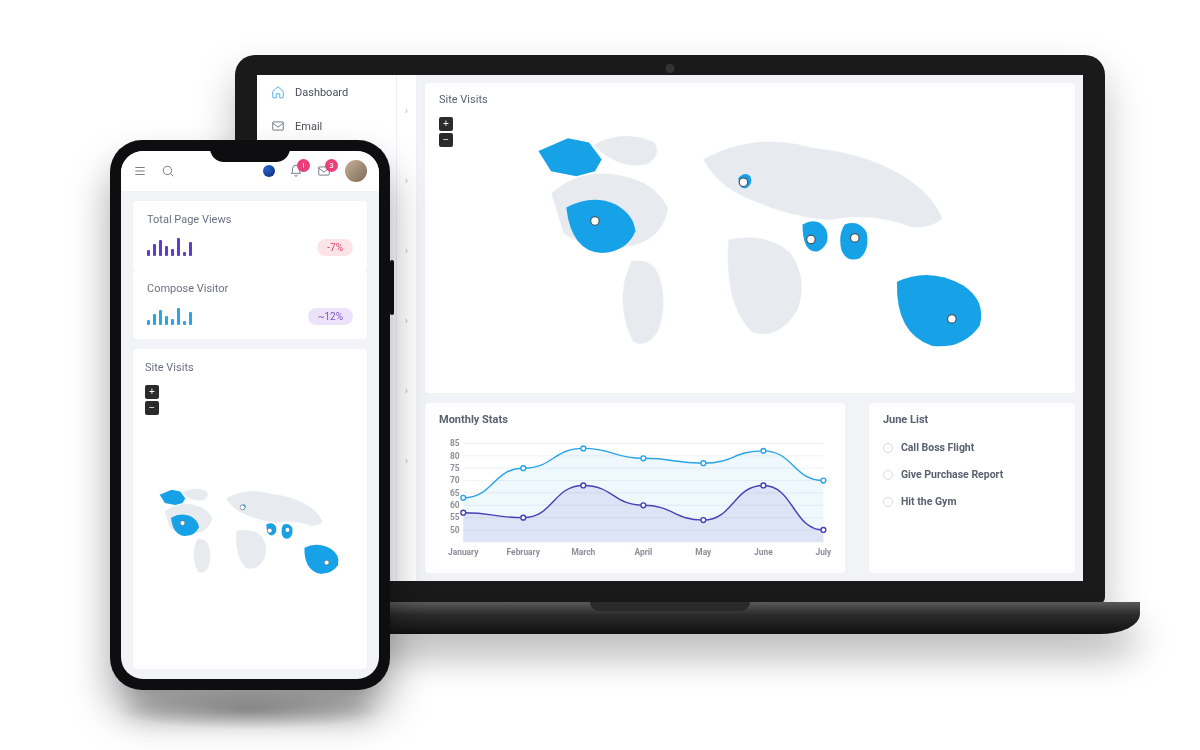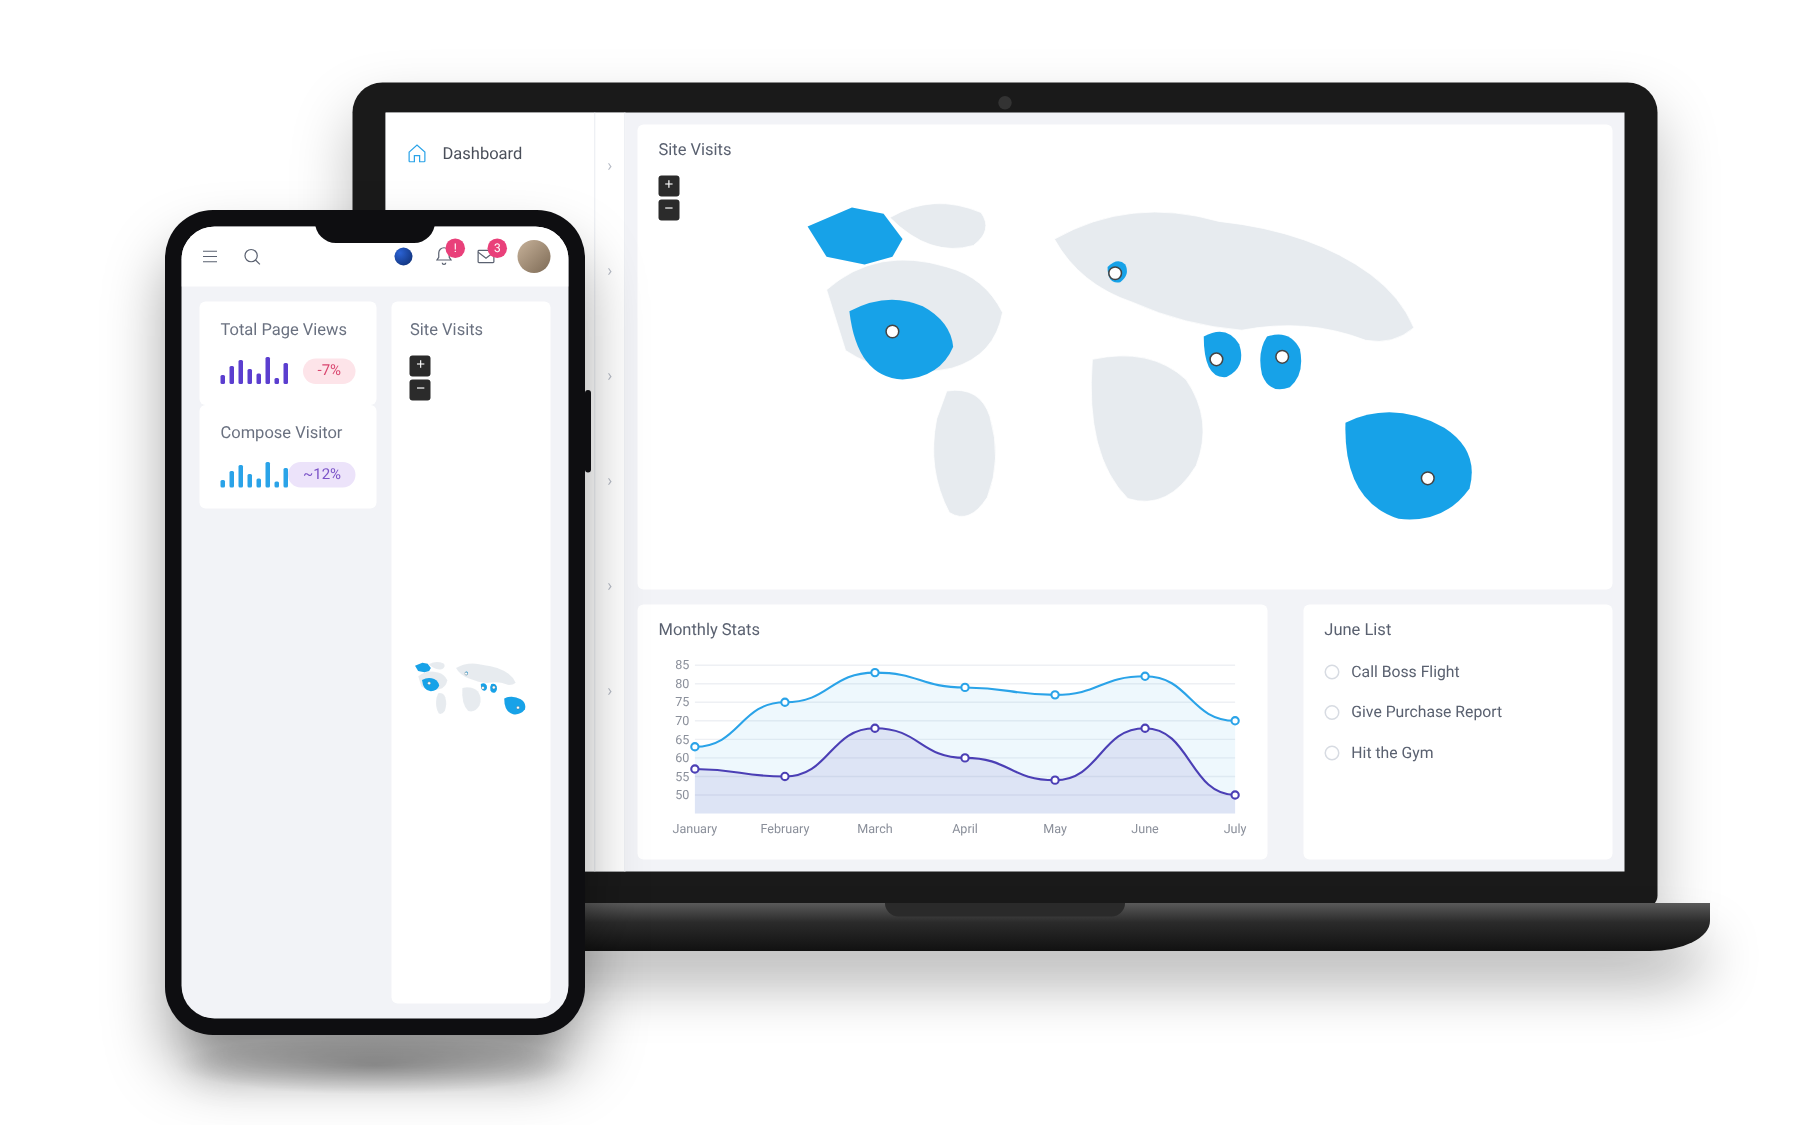--- a/index.html
+++ b/index.html
@@ -40,40 +40,40 @@
   }
   .laptop-screen {
     width:100%; height:100%;
     background:#f2f3f7;
     display:flex;
     overflow:hidden;
   }
 
   
   .lp-sidebar { width:140px; background:#fff; border-right:1px solid #eef0f4; }
-  .sb-item { display:flex; align-items:center; gap:10px; padding:20px 14px; font-size:11px; color:#4a4f5a; cursor:pointer; }
+  .sb-item { display:flex; align-items:center; gap:10px; padding:10px 14px; font-size:11px; color:#4a4f5a; cursor:pointer; }
   .sb-item .ic { width:14px; height:14px; display:inline-flex; align-items:center; justify-content:center; }
   .lp-chev-col { width:20px; background:#fff; border-right:1px solid #eef0f4; display:flex; flex-direction:column; }
   .lp-chev-col span { height:70px; display:flex; align-items:center; justify-content:center; color:#b8bdc7; font-size:11px;}
   .lp-main { flex:1; display:flex; flex-direction:column; gap:10px; padding:8px; }
 
   
   .card { background:#fff; border-radius:4px; padding:10px 14px; }
   .card-title { font-size:11px; color:#5a6170; margin-bottom:8px; }
 
   .map-card { flex:1; position:relative; }
   .zoom-ctrl { position:absolute; left:14px; top:34px; display:flex; flex-direction:column; }
   .zoom-ctrl button { width:14px; height:14px; background:#2b2b2b; color:#fff; border:none; font-size:10px; line-height:12px; border-radius:2px; margin-bottom:2px; cursor:pointer;}
   .world-map { position:absolute; inset:30px 10px 10px 34px; }
   .world-map svg { width:100%; height:100%; }
   .country-base{ fill:#e7ebef; stroke:#fff; stroke-width:0.6; }
   .country-hi  { fill:#17a2e8; }
   .map-dot { fill:#fff; stroke:#444; stroke-width:1.2; }
 
-  .lp-row2 { display:flex; gap:24px; height:170px; }
+  .lp-row2 { display:flex; gap:24px; height:170px;font-weight:bold; }
   .stats-card { flex:2.2; display:flex; flex-direction:column;}
   .todo-card  { flex:1; }
   .todo-item { display:flex; align-items:center; gap:8px; font-size:10.5px; color:#5a6170; padding:7px 0;}
   .todo-item .circ{ width:10px; height:10px; border:1.5px solid #d7dbe2; border-radius:50%; }
 
   .stats-chart { flex:1; position:relative; }
   .stats-chart svg { position:absolute; inset:0; width:100%; height:100%; }
   .y-axis text, .x-axis text { font-size:9px; fill:#8a8f9a; }
   .grid line { stroke:#eef0f4; }
   .line1 { fill:none; stroke:#2aa3e8; stroke-width:1.5; }
@@ -119,21 +119,21 @@
   .ph-header .left, .ph-header .right{ display:flex; align-items:center; gap:14px;}
   .ph-header .ico{ display:inline-flex; position:relative;}
   .badge{
     position:absolute; top:-5px; right:-7px; min-width:13px; height:13px;
     background:#e9407a; color:#fff; font-size:8px; line-height:13px; text-align:center;
     border-radius:7px; padding:0 3px;
   }
   .avatar-dot{ width:12px; height:12px; border-radius:50%; background:radial-gradient(circle at 30% 30%,#2a62d4,#0c2a6a);}
   .avatar-img{ width:22px; height:22px; border-radius:50%; background:linear-gradient(135deg,#c7b29a,#7d6a55);}
 
-  .ph-body{ flex:1; overflow:hidden; padding:10px 12px; display:flex; flex-direction:row; gap:10px;}
+  .ph-body{ flex:1; overflow:hidden; padding:10px 12px; display:flex; flex-direction:column; gap:10px;}
   .stat-card{ background:#fff; border-radius:4px; padding:12px 14px 14px; }
   .stat-title{ font-size:11px; color:#6a7180; margin-bottom:10px;}
   .stat-row{ display:flex; justify-content:space-between; align-items:flex-end;}
   .spark{ display:flex; gap:3px; align-items:flex-end; height:20px;}
   .spark i{ width:3px; border-radius:1px;}
   .chip{ font-size:10px; padding:3px 10px; border-radius:11px;}
   .chip-red{ background:#fde4e9; color:#d9466f;}
   .chip-pur{ background:#ece3fa; color:#7a52c7;}
   .chip-blu{ background:#dcecfb; color:#2a8ad4;}
 
@@ -153,20 +153,29 @@
   <div class="laptop-screen">
 
     <div class="lp-sidebar">
       <div class="sb-item">
         <span class="ic">
           <svg class="svg-ic svg-ic-blue" viewBox="0 0 24 24">
               <path d="M3 11l9-8 9 8v10a1 1 0 0 1-1 1h-5v-7h-6v7H4a1 1 0 0 1-1-1z"></path>
             </svg>
         </span>
         <span>Dashboard</span>
+      </div>
+      <div class="sb-item">
+        <span class="ic">
+          <svg class="svg-ic" viewBox="0 0 24 24">
+              <rect x="3" y="5" width="18" height="14" rx="1"></rect>
+              <path d="M3 7l9 7 9-7"></path>
+            </svg>
+        </span>
+        <span>Email</span>
       </div>
       <div class="sb-item">
         <span class="ic">
           <svg class="svg-ic svg-ic-blue" viewBox="0 0 24 24">
               <path d="M12 19V5m-7 7l7-7 7 7"></path>
               <path d="M5 21h14"></path>
             </svg>
         </span>
         <span>Compose</span>
       </div>

